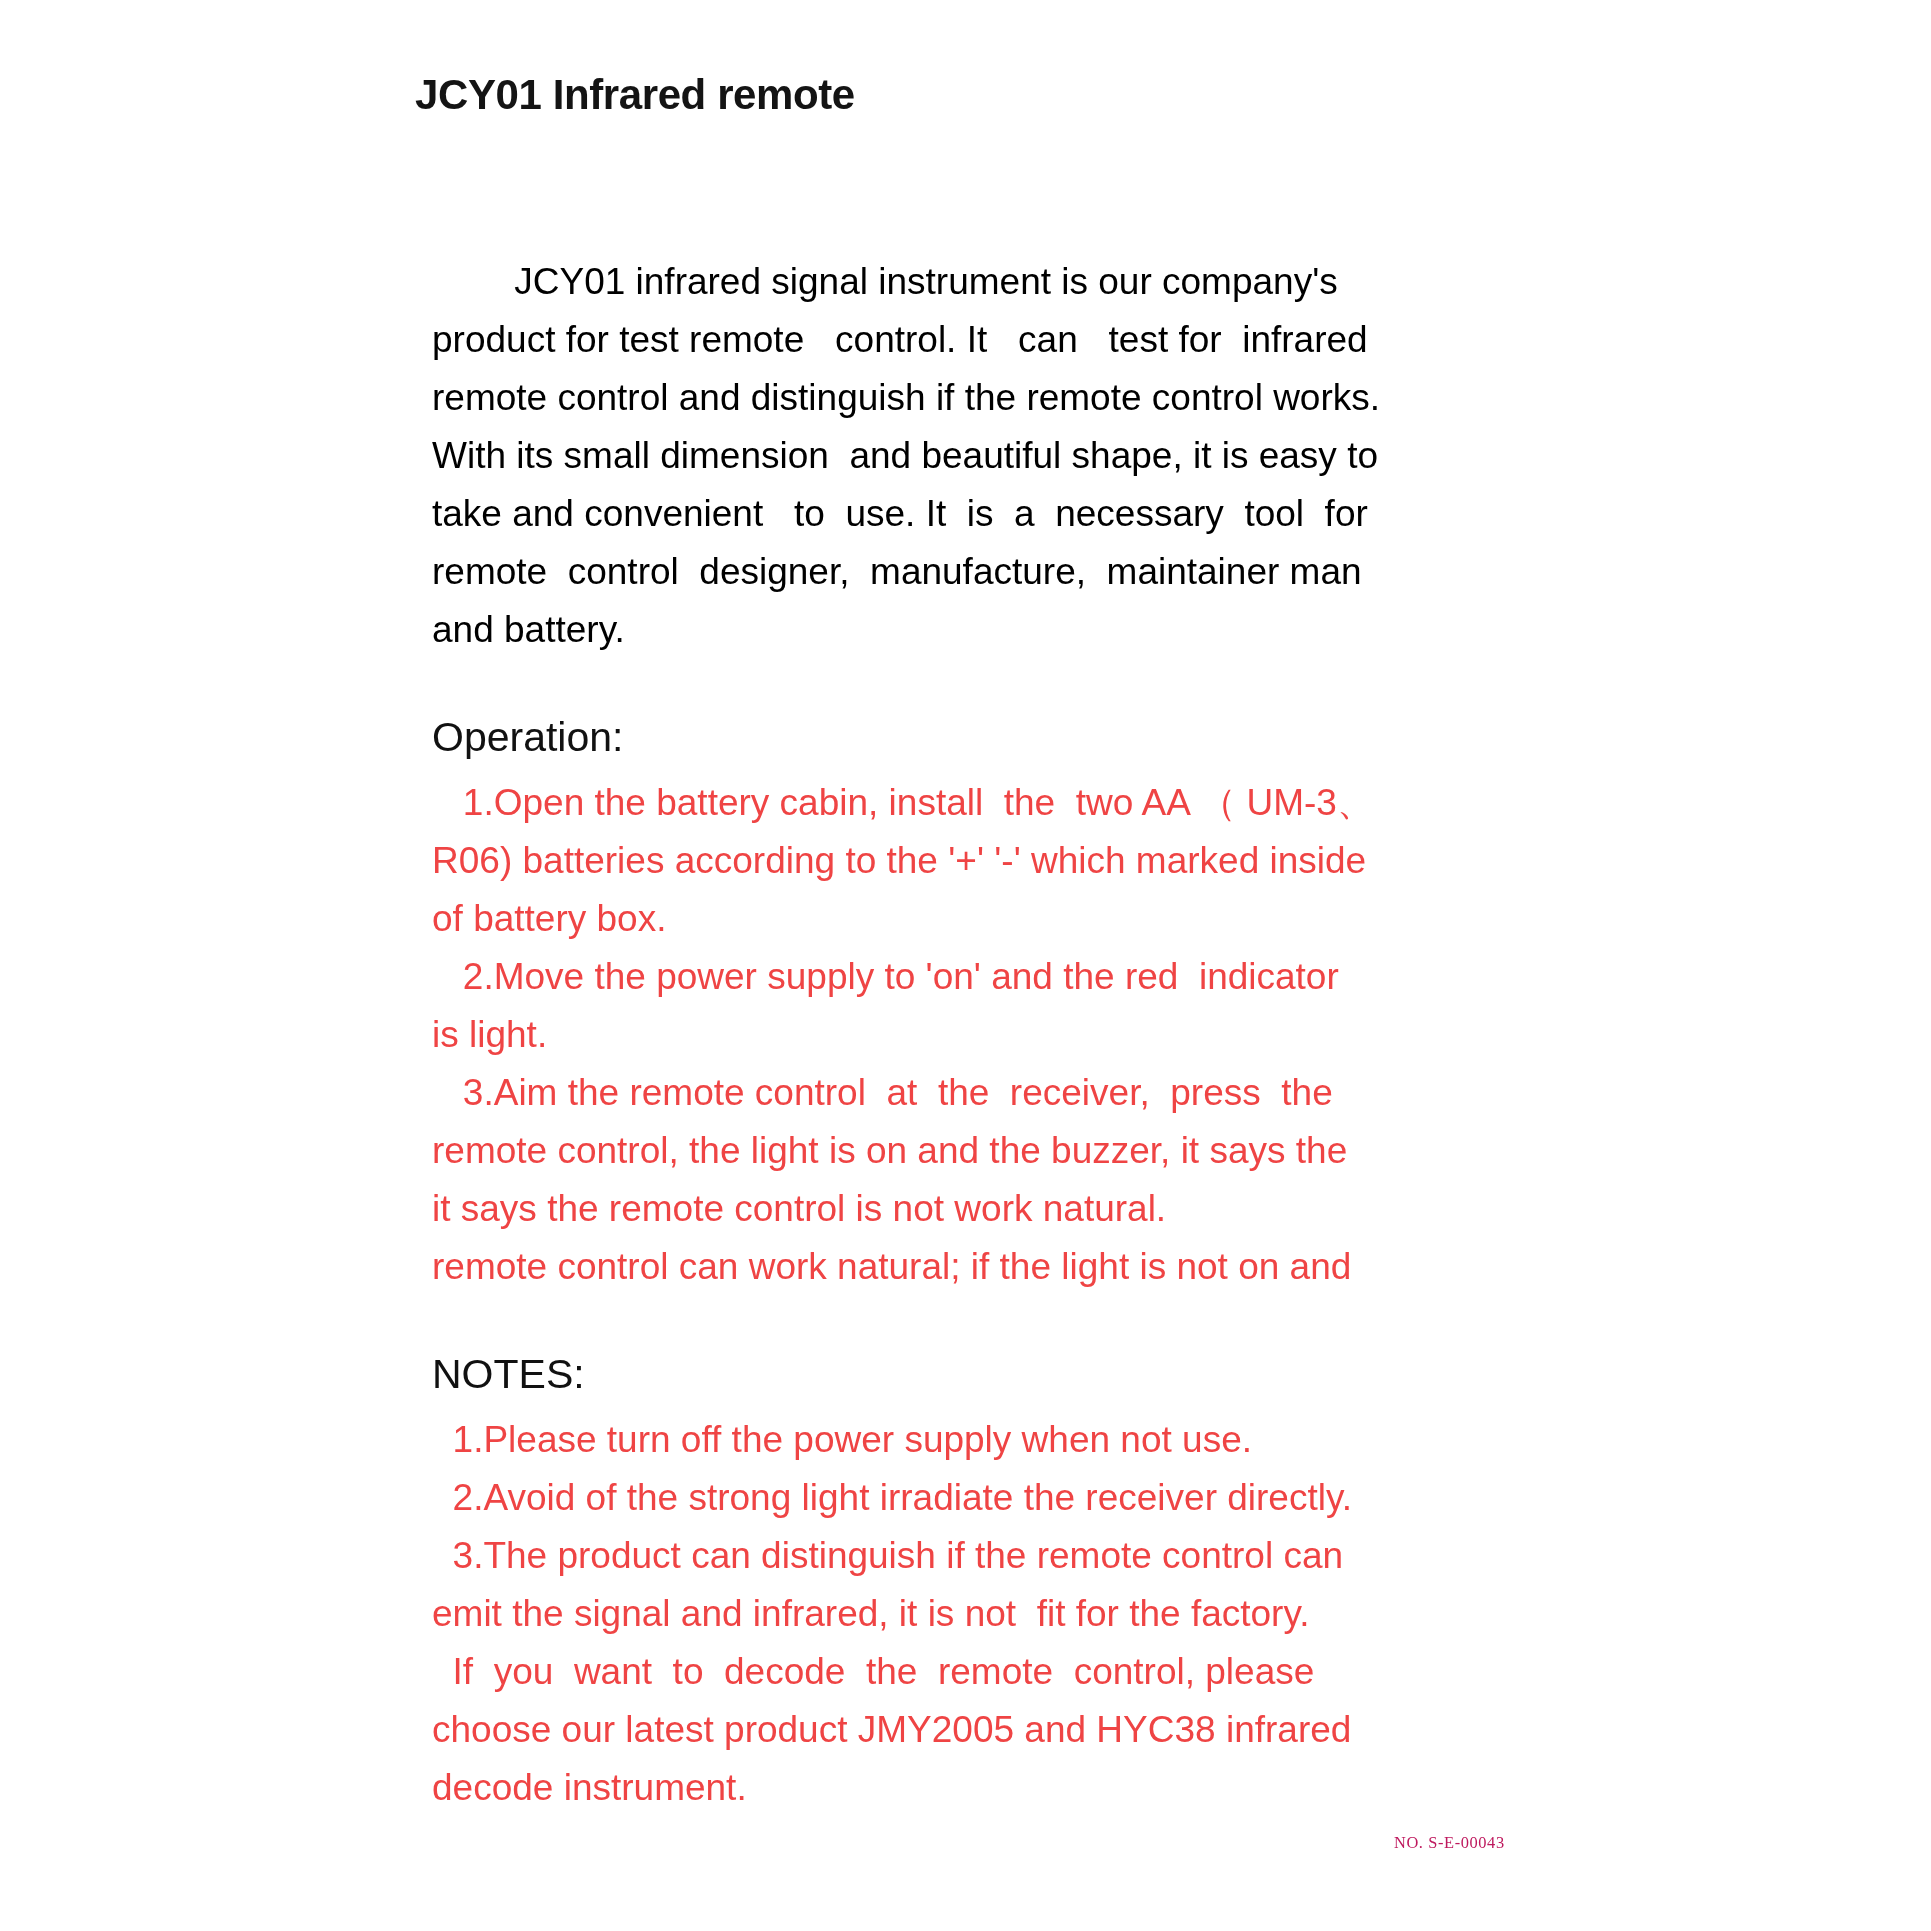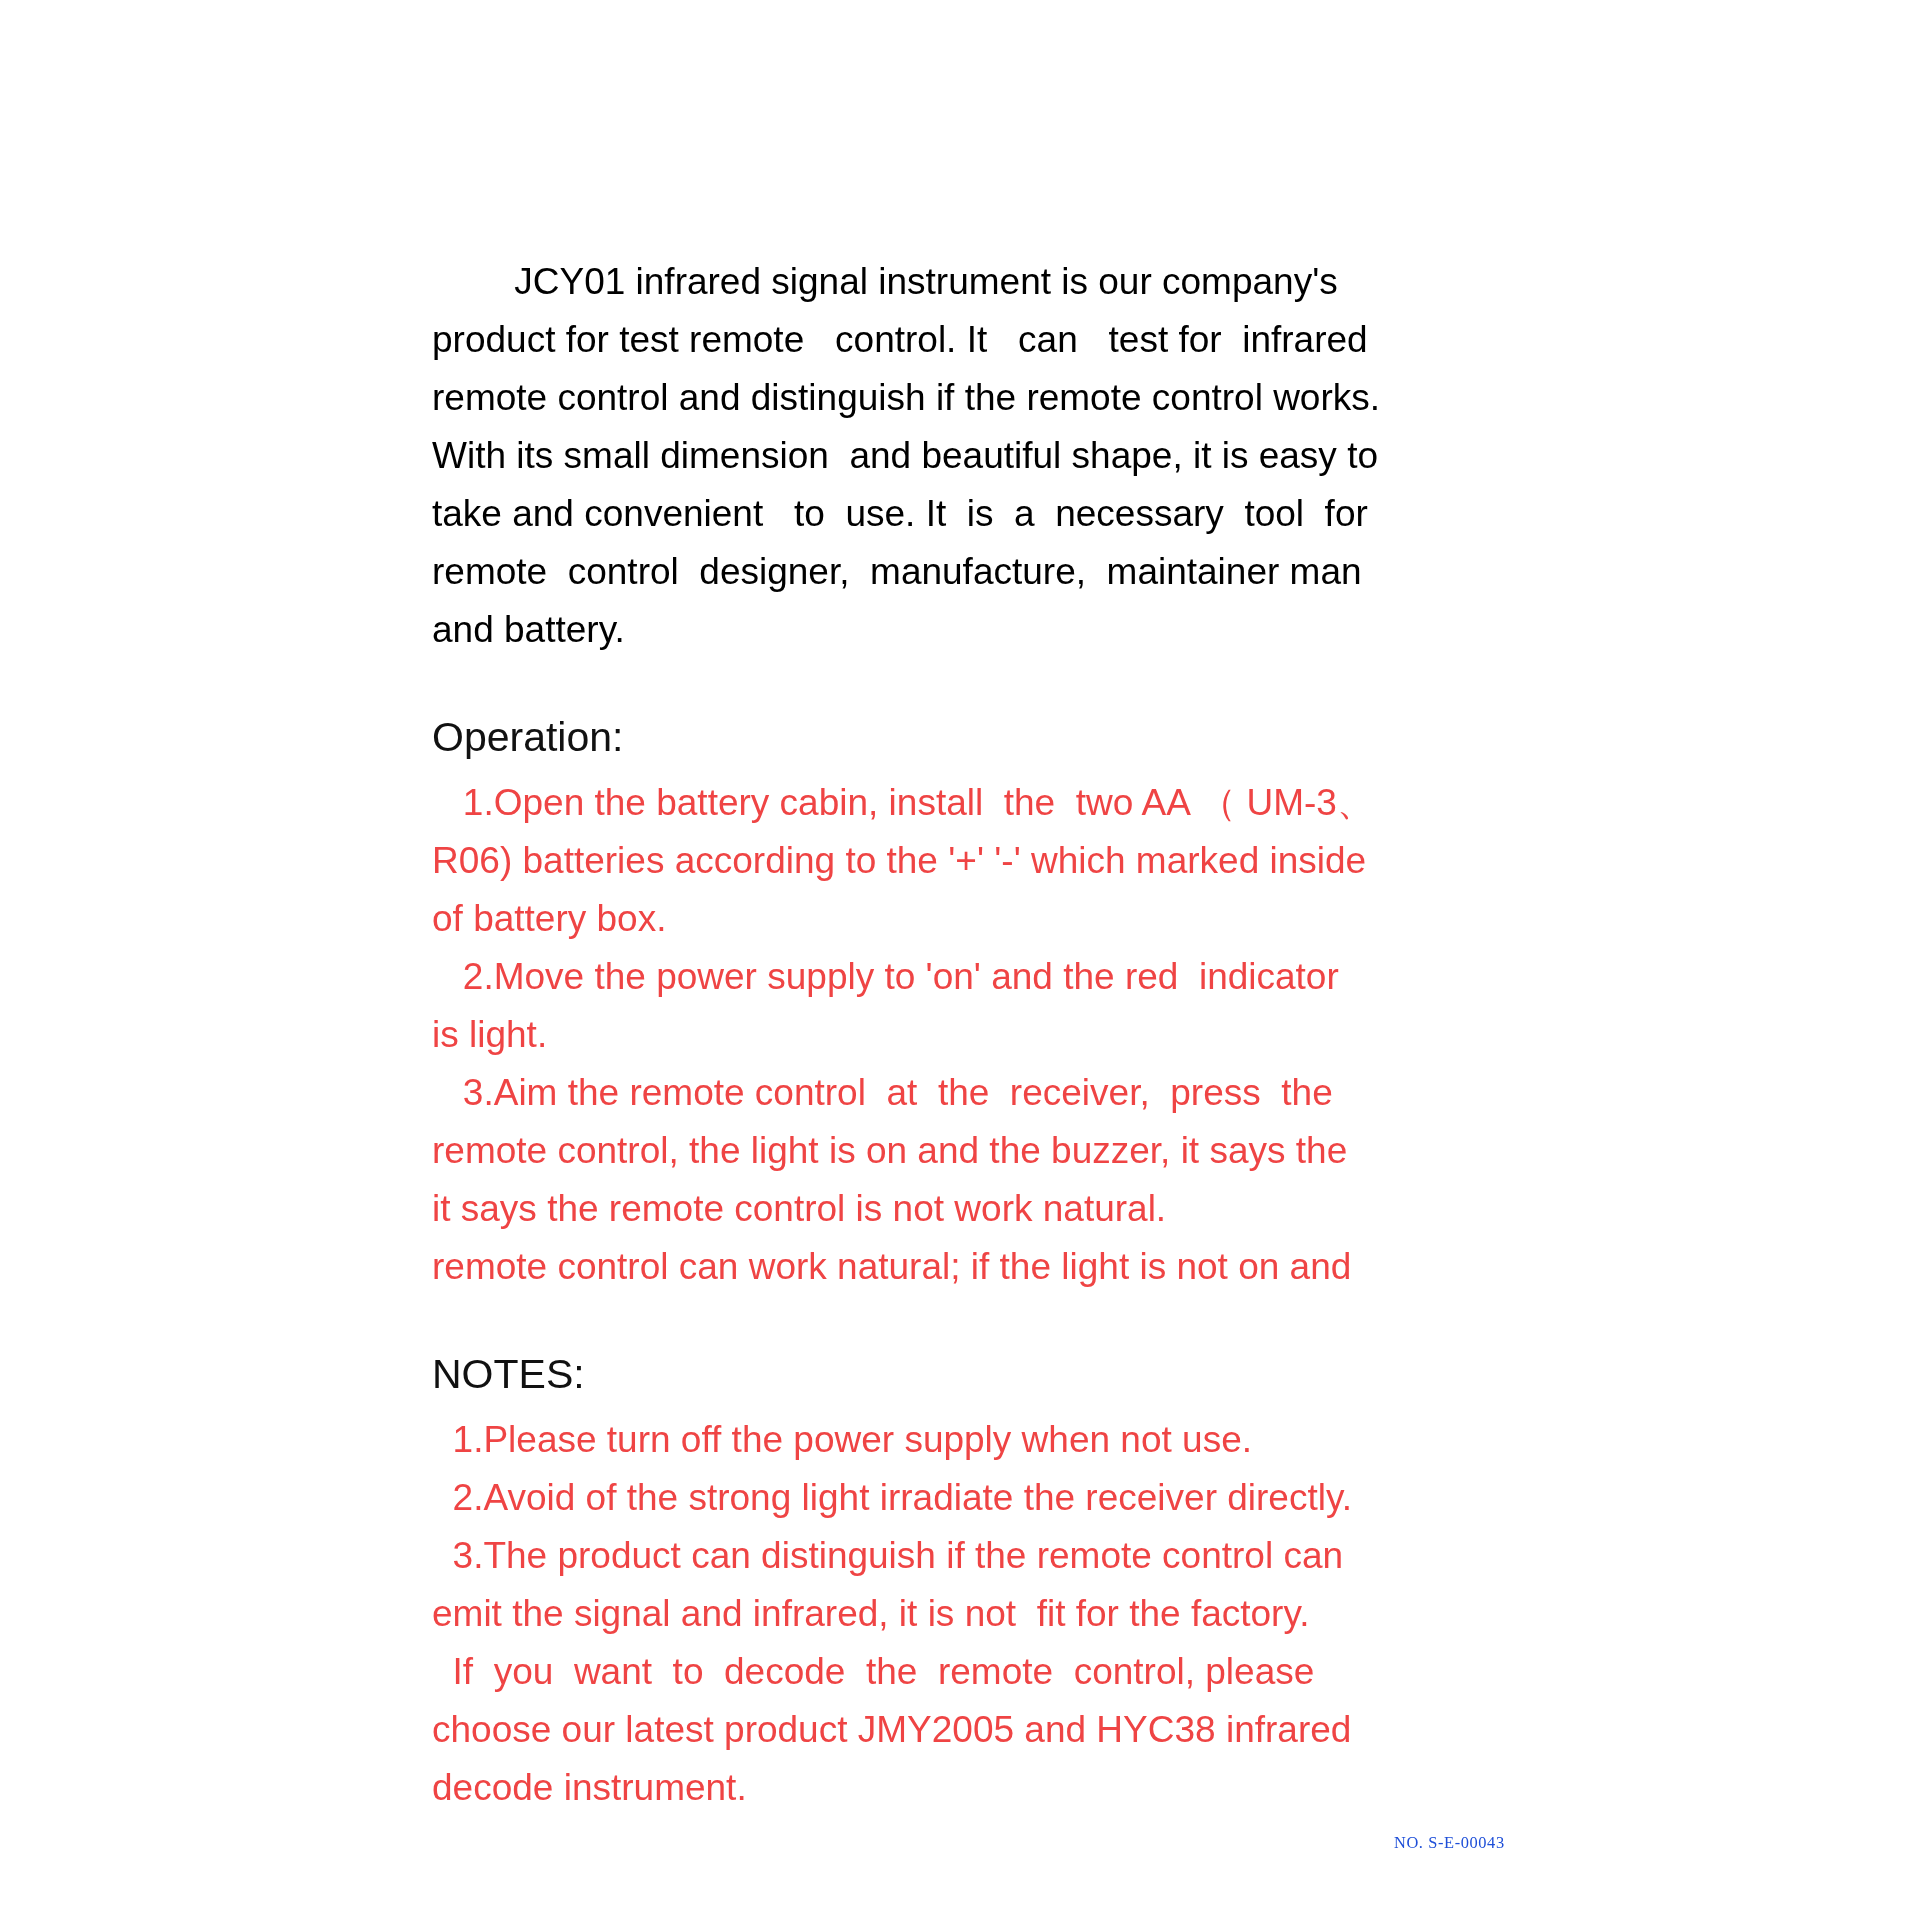--- a/index.html
+++ b/index.html
@@ -86,32 +86,33 @@
     white-space: pre;
   }
 
   
   .footer-code {
     position: absolute;
     left: 1394px;
     top: 1833px;
     font-size: 16.4px;
     letter-spacing: 0.6px;
-    color: #1d4ed8;
+    color: #be185d;
     font-family: "Liberation Serif", "DejaVu Serif", serif;
     white-space: nowrap;
     text-align: right;
   }
 </style>
 </head>
 <body>
 
 <div class="page">
 
   <div class="title-block">
+    <div class="title-line title-line-1">JCY01 Infrared remote</div>
   </div>
 
   <div class="body-col">
 
     <div class="para">
       <span class="pline">        JCY01 infrared signal instrument is our company's</span>
       <span class="pline">product for test remote   control. It   can   test for  infrared</span>
       <span class="pline">remote control and distinguish if the remote control works.</span>
       <span class="pline">With its small dimension  and beautiful shape, it is easy to</span>
       <span class="pline">take and convenient   to  use. It  is  a  necessary  tool  for</span>

